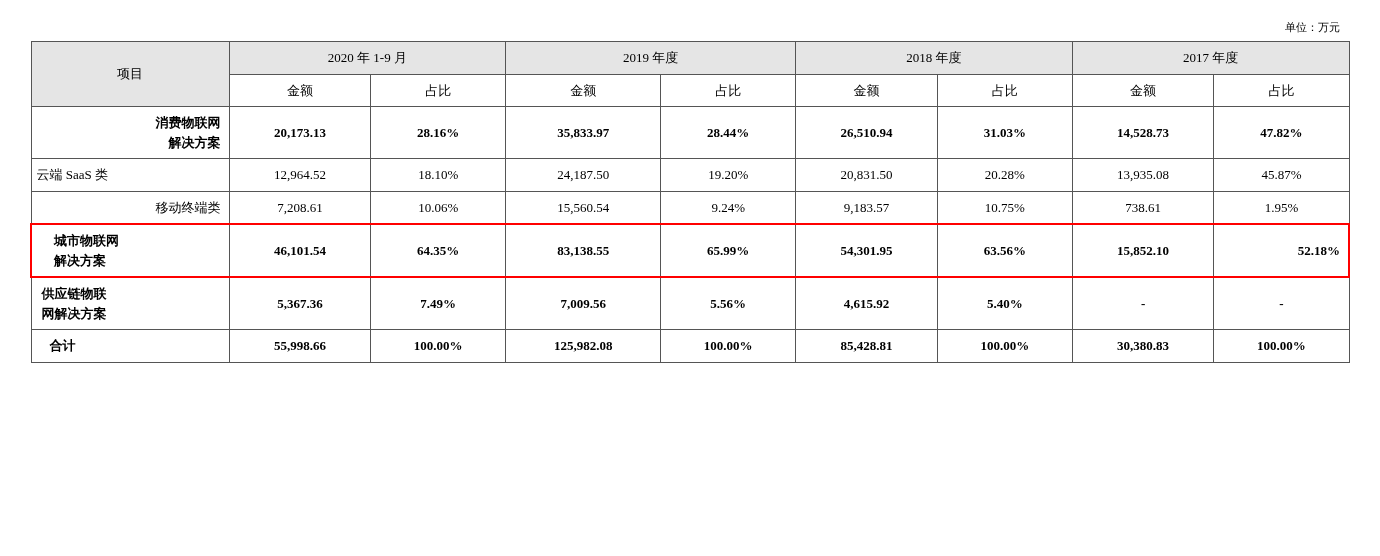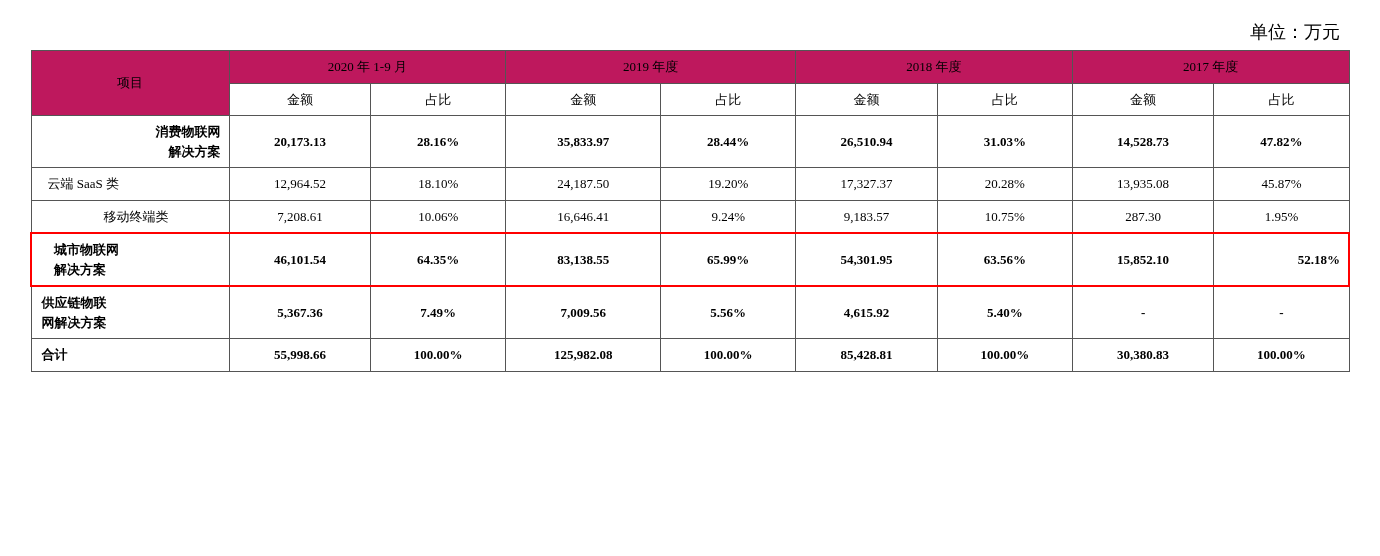--- a/index.html
+++ b/index.html
@@ -13,21 +13,21 @@
       font-family: "SimSun", "宋体", serif;
       font-size: 13px;
       width: 1380px;
       min-height: 556px;
       padding: 20px 30px;
       color: #000;
     }
 
     .unit-label {
       text-align: right;
-      font-size: 18px;
+      font-size: 11px;
       margin-bottom: 6px;
       padding-right: 10px;
     }
 
     .data-table {
       width: 100%;
       border-collapse: collapse;
       border: 1.5px solid #000;
     }
 
@@ -35,21 +35,21 @@
     .data-table td {
       border: 1px solid #555;
       text-align: center;
       padding: 6px 8px;
       vertical-align: middle;
       line-height: 1.5;
     }
 
     .data-table .header-row th {
       font-weight: normal;
-      background: #be185d;
+      background: #e5e5e5;
     }
 
     .data-table .sub-header th {
       font-weight: normal;
       border-radius: 8px;
     }
 
     .data-table .bold-row td {
       font-weight: bold;
     }
@@ -114,39 +114,39 @@
           <td>20,173.13</td>
           <td>28.16%</td>
           <td>35,833.97</td>
           <td>28.44%</td>
           <td>26,510.94</td>
           <td>31.03%</td>
           <td>14,528.73</td>
           <td>47.82%</td>
         </tr>
         <tr class="normal-row">
-          <td style="text-align: left; padding-left: 16px; white-space: pre-line;">云端 SaaS 类</td>
+          <td style="text-align: left; padding-left: 5px; white-space: pre-line;">云端 SaaS 类</td>
           <td>12,964.52</td>
           <td>18.10%</td>
           <td>24,187.50</td>
           <td>19.20%</td>
-          <td>17,327.37</td>
+          <td>20,831.50</td>
           <td>20.28%</td>
           <td>13,935.08</td>
           <td>45.87%</td>
         </tr>
         <tr class="normal-row">
-          <td style="text-align: center; padding-left: 20px; white-space: pre-line;">移动终端类</td>
+          <td style="text-align: right; padding-left: 20px; white-space: pre-line;">移动终端类</td>
           <td>7,208.61</td>
           <td>10.06%</td>
-          <td>16,646.41</td>
+          <td>15,560.54</td>
           <td>9.24%</td>
           <td>9,183.57</td>
           <td>10.75%</td>
-          <td>287.30</td>
+          <td>738.61</td>
           <td>1.95%</td>
         </tr>
         <tr class="red-outline-row bold-row">
           <td style="text-align: left; padding-left: 22px; white-space: pre-line;">城市物联网
 解决方案</td>
           <td>46,101.54</td>
           <td>64.35%</td>
           <td>83,138.55</td>
           <td>65.99%</td>
           <td>54,301.95</td>
@@ -160,21 +160,21 @@
           <td>5,367.36</td>
           <td>7.49%</td>
           <td>7,009.56</td>
           <td>5.56%</td>
           <td>4,615.92</td>
           <td>5.40%</td>
           <td>-</td>
           <td>-</td>
         </tr>
         <tr class="bold-row">
-          <td style="text-align: left; padding-left: 10px; white-space: pre-line;">合计</td>
+          <td style="text-align: left; padding-left: 18px; white-space: pre-line;">合计</td>
           <td>55,998.66</td>
           <td>100.00%</td>
           <td>125,982.08</td>
           <td>100.00%</td>
           <td>85,428.81</td>
           <td>100.00%</td>
           <td>30,380.83</td>
           <td>100.00%</td>
         </tr>
       </tbody>

